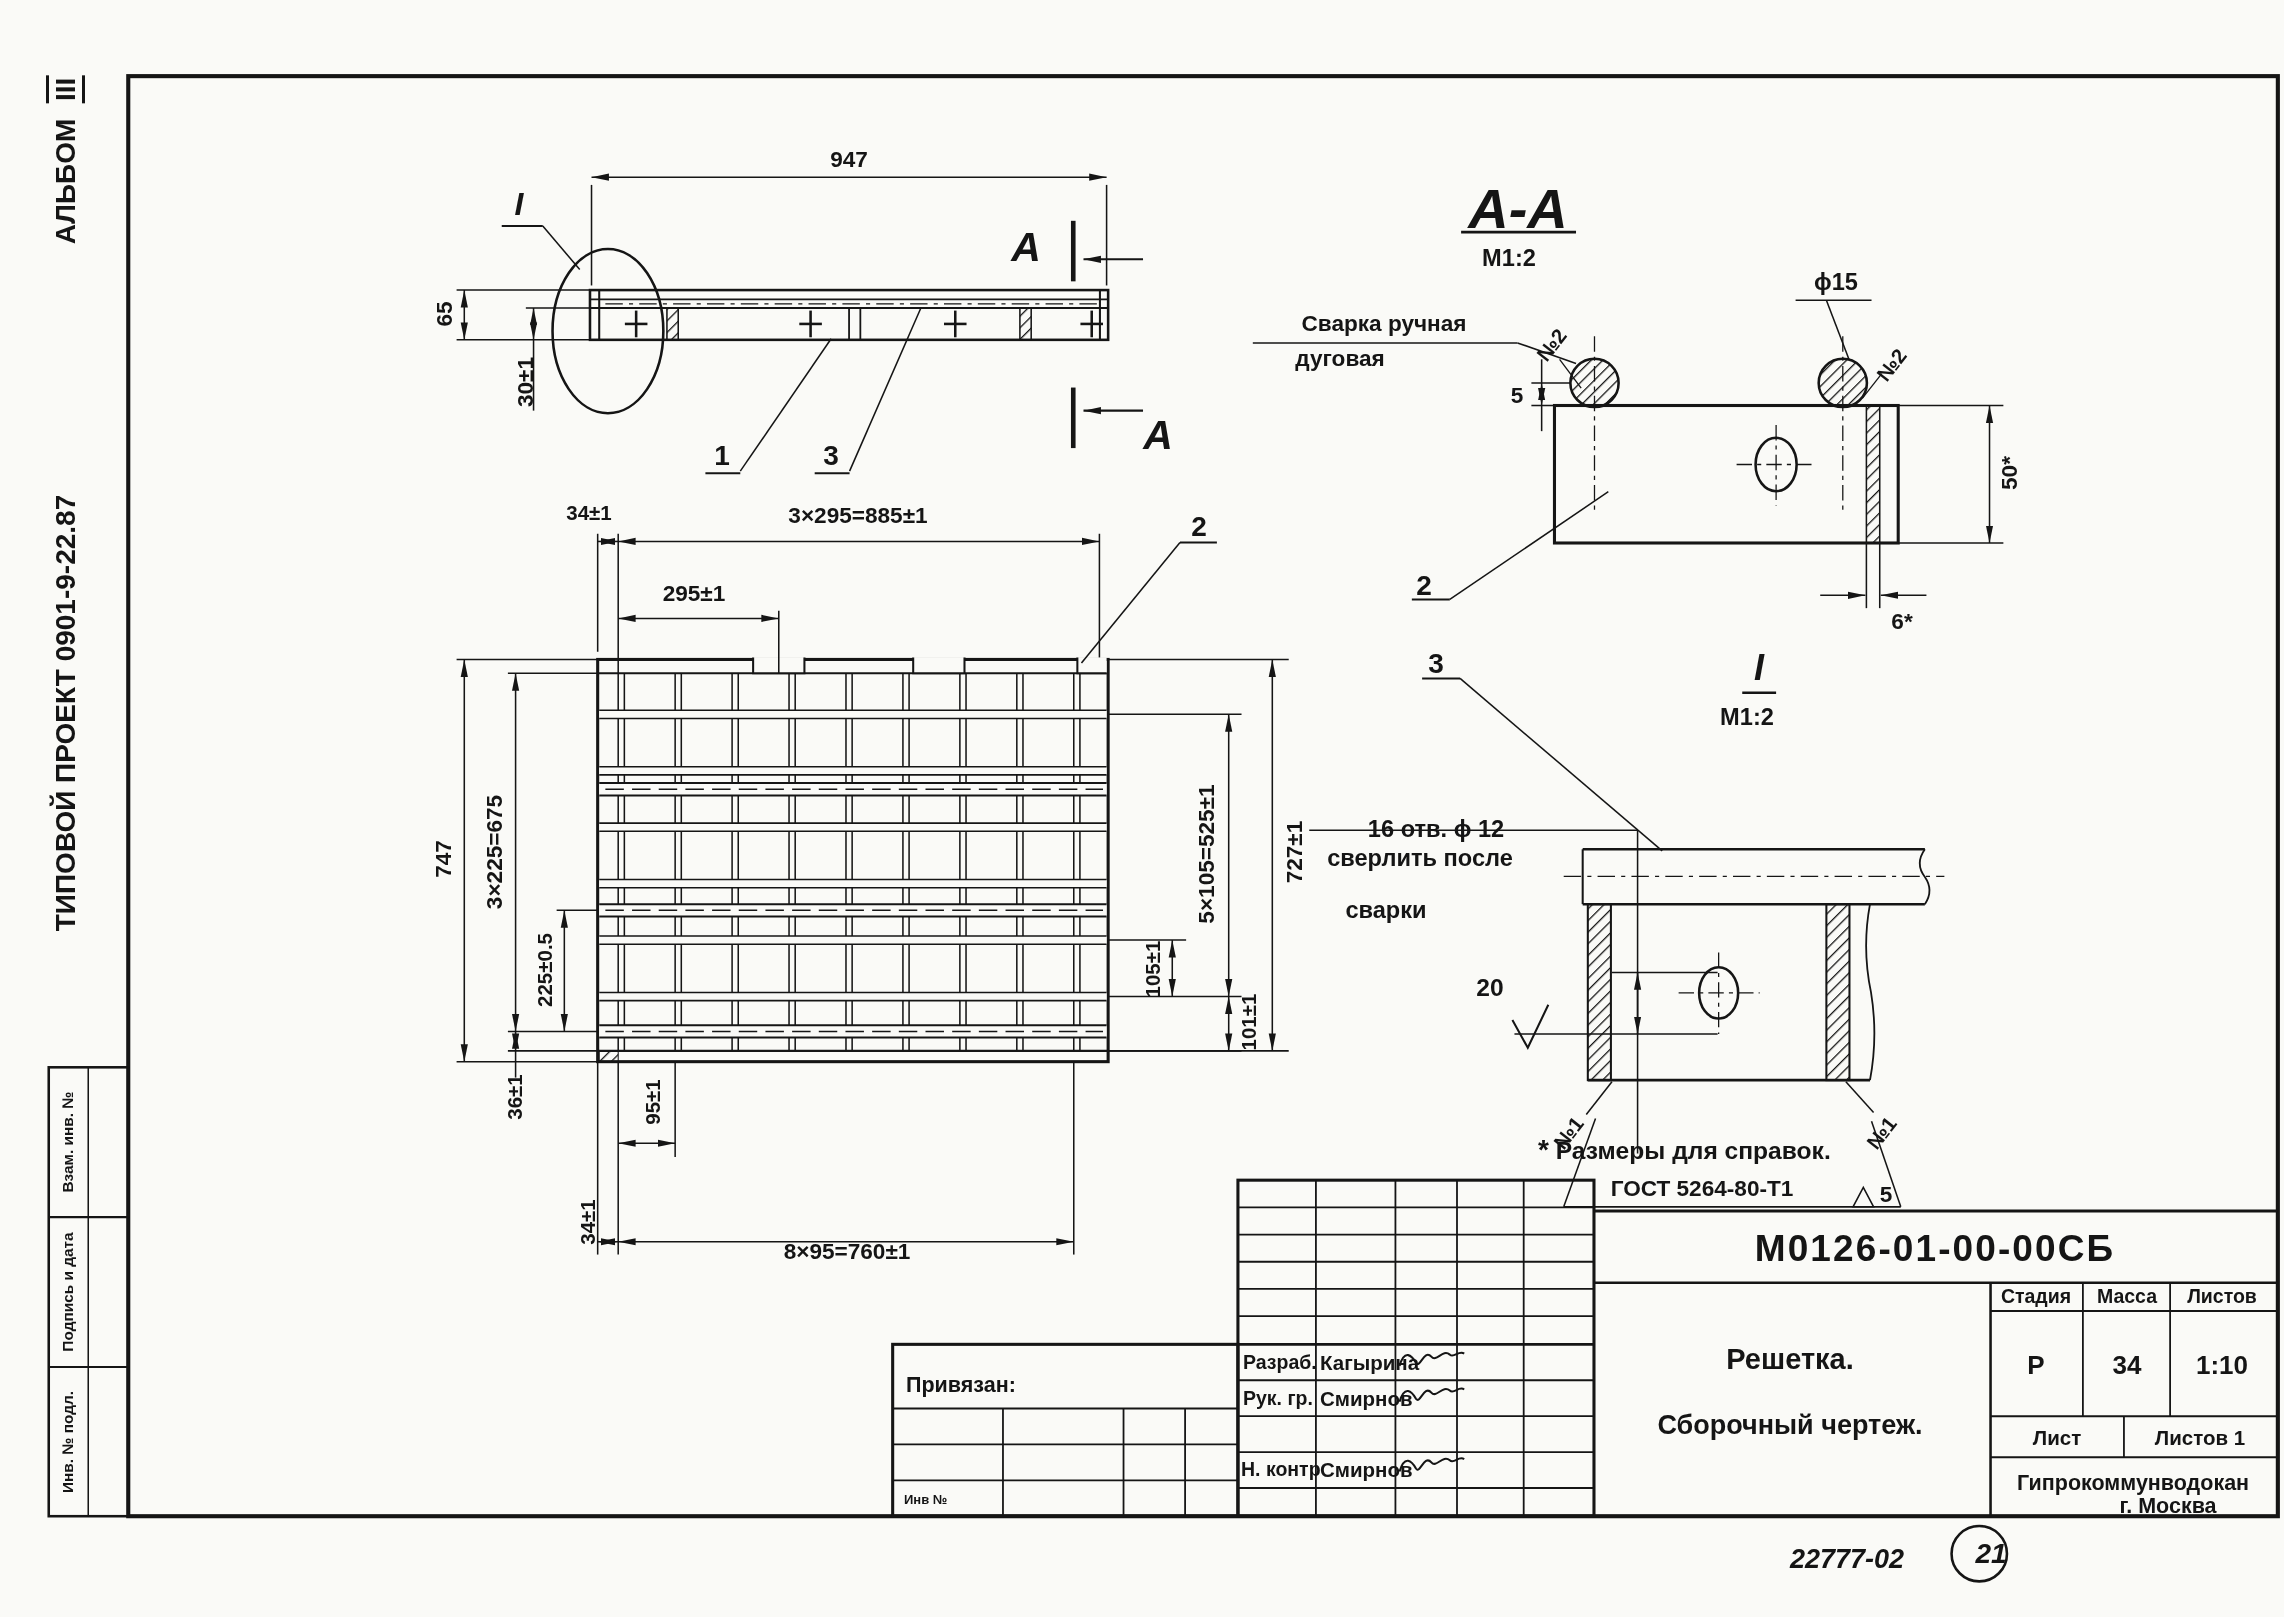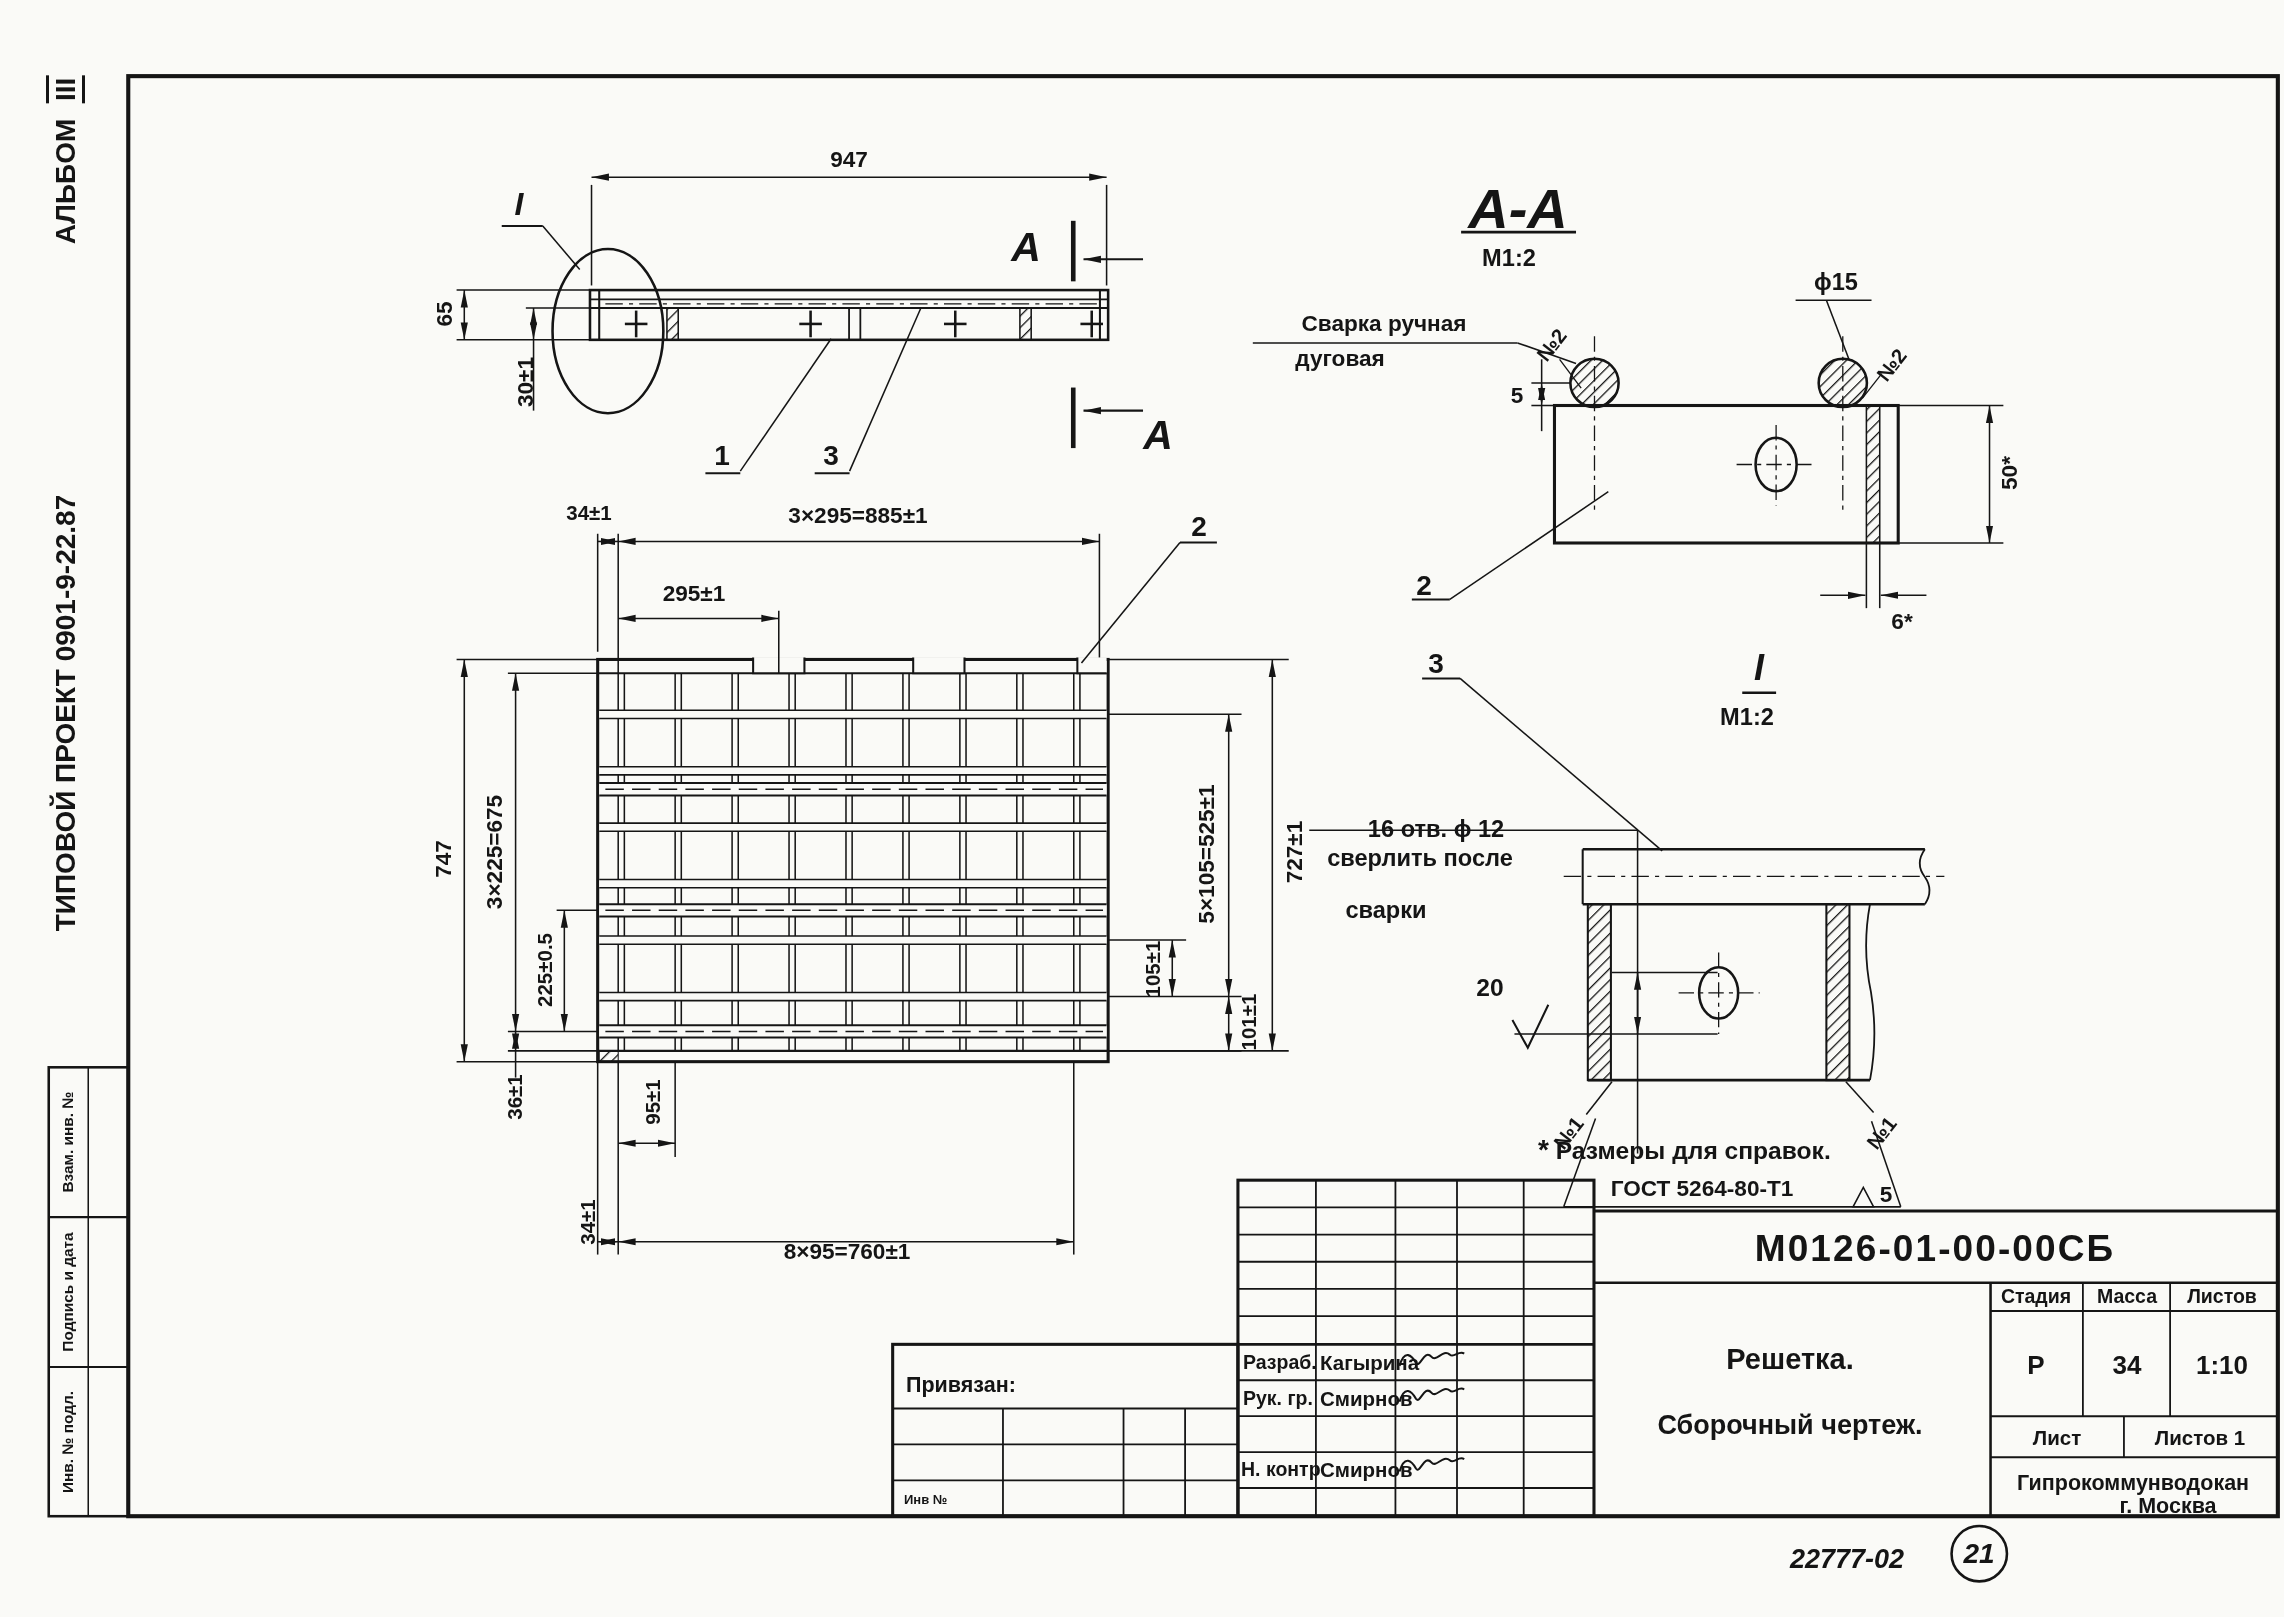--- a/index.html
+++ b/index.html
@@ -7,21 +7,21 @@
          font-family:"Liberation Sans", sans-serif;color:#151515;}
   #linework{position:absolute;left:0;top:0;width:2284px;height:1618px;}
   .lbl{position:absolute;white-space:nowrap;font-weight:bold;color:#151515;
        transform:translate(-50%,-50%);line-height:1;}
   .left{transform:translate(0,-50%);}
   .v{transform:translate(-50%,-50%) rotate(-90deg);}
   .a55{transform:translate(-50%,-50%) rotate(-52deg);}
   .it{font-style:italic;}
   .f30{font-size:15.4px;} .f36{font-size:13px;} .f38{font-size:19.5px;} .f40{font-size:20.5px;}
   .f42{font-size:21.5px;} .f44{font-size:22.6px;} .f46{font-size:23.6px;} .f48{font-size:24.6px;}
-  .f50{font-size:26px;} .f52{font-size:27px;} .f54{font-size:28px;} .f55{font-size:28px;}
+  .f50{font-size:26px;} .f52{font-size:27px;} .f54{font-size:28px;margin-left:12px;} .f55{font-size:28px;}
   .f56{font-size:29px;} .f62{font-size:32px;} .f70{font-size:36px;} .f72{font-size:37px;}
   .f80{font-size:41px;} .f85{font-size:56px;}
   .ls{letter-spacing:2.1px;}
   .num3{border-top:3.1px solid #151515;border-bottom:3.1px solid #151515;padding:1px 2.1px;}
 </style>
 </head>
 <body>
 
 <div id="sheet">
 

